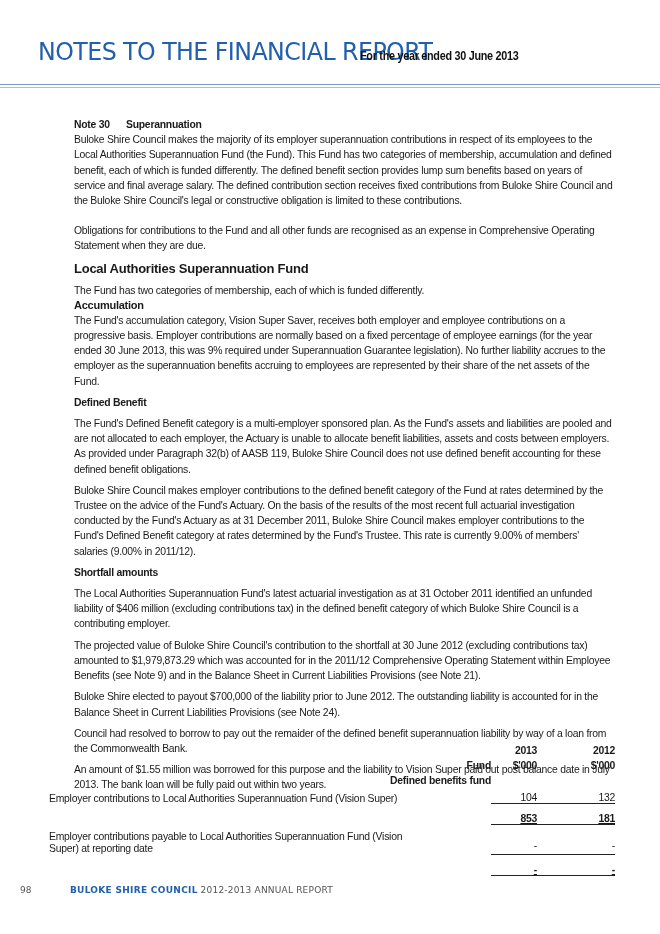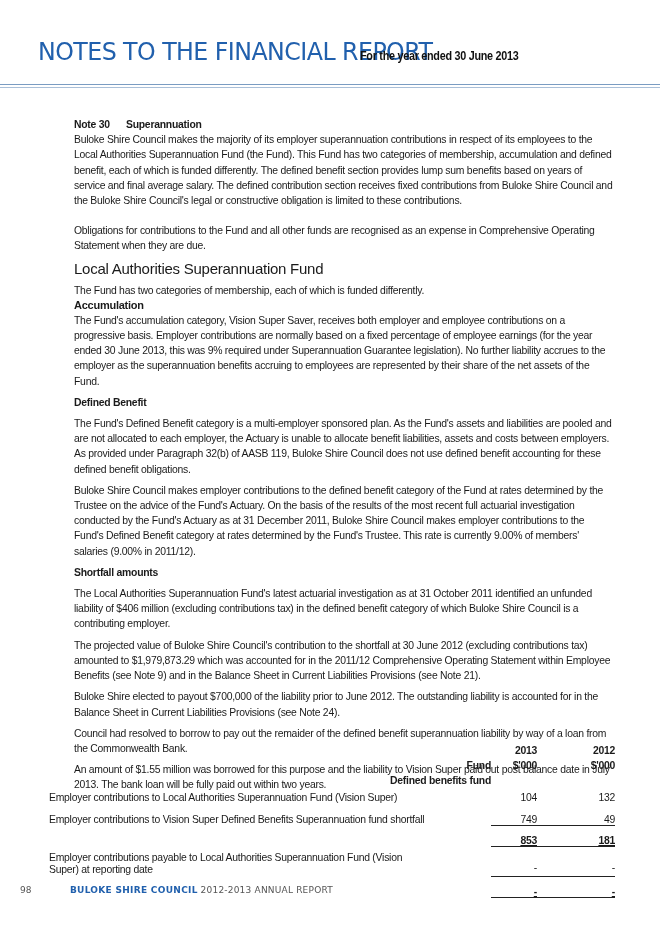--- a/index.html
+++ b/index.html
@@ -11,21 +11,21 @@
   .subtitle { position: absolute; left: 360px; top: 49px; font-family: "Liberation Sans", sans-serif;
               font-size: 12px; font-weight: bold; color: #111; letter-spacing: -0.3px; transform: scaleX(0.9); transform-origin: left; white-space: nowrap; }
   .rule1 { position: absolute; left: 0; top: 84px; width: 660px; height: 1px; background: #7a9cc2; }
   .rule2 { position: absolute; left: 0; top: 87px; width: 660px; height: 1px; background: #a9bfd8; }
 
   .content { position: absolute; left: 49px; top: 117px; width: 566px; font-size: 10.4px; line-height: 15.2px;
              letter-spacing: -0.25px; }
   .content p { margin: 0; padding-left: 25px; }
   .nt { font-weight: bold; font-size: 10.4px; }
   .nt .num { display: inline-block; width: 52px; }
-  .h-main { font-weight: normal; font-size: 15px; margin-top: 7px !important; line-height: 16px; }
+  .h-main { font-weight: bold; font-size: 13px; margin-top: 7px !important; line-height: 16px; }
   .h-sub { font-weight: bold; font-size: 11px; line-height: 15px; }
   .h-small { font-weight: bold; font-size: 10.4px; margin-top: 6px !important; }
   .gap { margin-top: 6px !important; }
   .gap-lg { margin-top: 15px !important; }
 
   table.fin { position: absolute; left: 49px; top: 741px; width: 566px; border-collapse: collapse;
               font-size: 10.4px; letter-spacing: -0.25px; }
   table.fin td { padding: 0; vertical-align: bottom; }
   td.num { width: 62px; text-align: right; }
   td.c13 { padding-right: 16px !important; width: 46px; }
@@ -89,25 +89,20 @@
   <tr class="row-head bold">
     <td>Defined benefits fund</td>
     <td class="num c13"></td>
     <td class="num"></td>
   </tr>
   <tr class="row">
     <td>Employer contributions to Local Authorities Superannuation Fund (Vision Super)</td>
     <td class="num c13">104</td>
     <td class="num">132</td>
   </tr>
-  <tr class="row">
-    <td style="height:22px">Employer contributions to Vision Super Defined Benefits Superannuation fund shortfall</td>
-    <td class="num c13">749</td>
-    <td class="num">49</td>
-  </tr>
   <tr class="row bold topline botline">
     <td></td>
     <td class="num c13" style="height:20px">853</td>
     <td class="num">181</td>
   </tr>
   <tr class="row">
     <td style="padding-top:6px; padding-right:70px; line-height:12px;">Employer contributions payable to Local Authorities Superannuation Fund (Vision Super) at reporting date</td>
     <td class="num c13" style="padding-bottom:3px">-</td>
     <td class="num" style="padding-bottom:3px">-</td>
   </tr>

